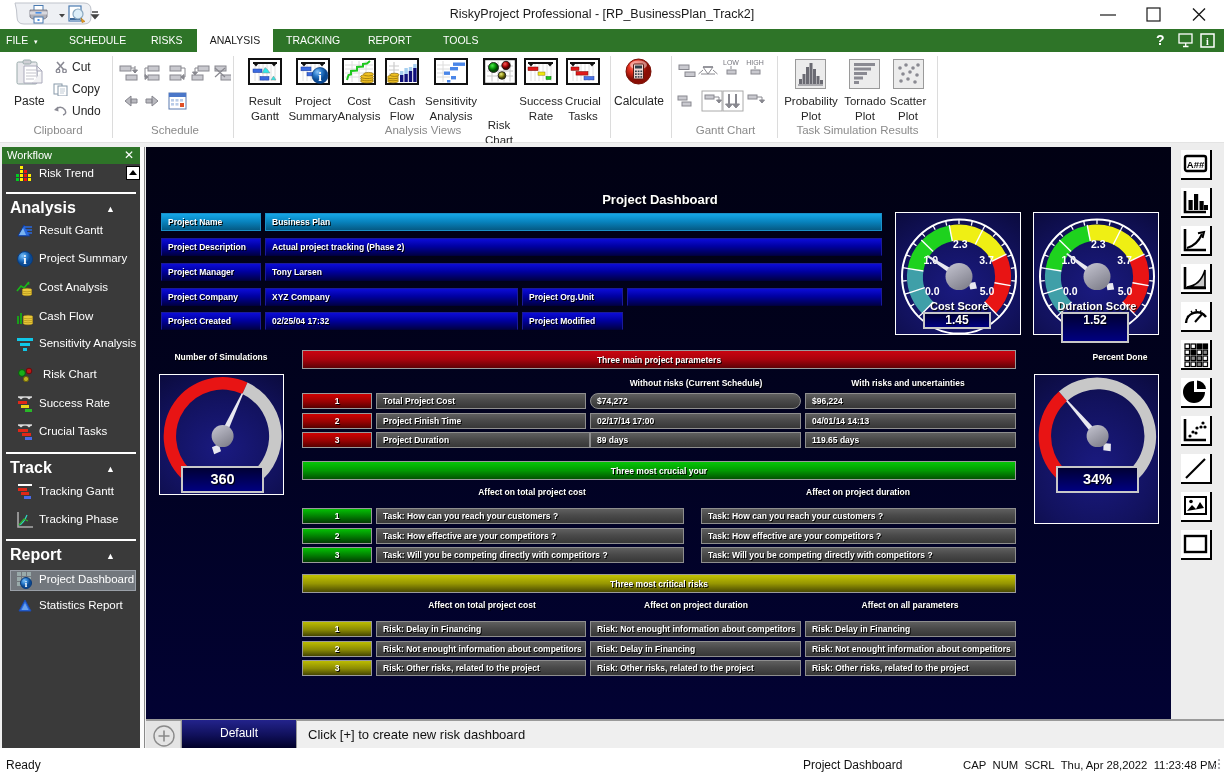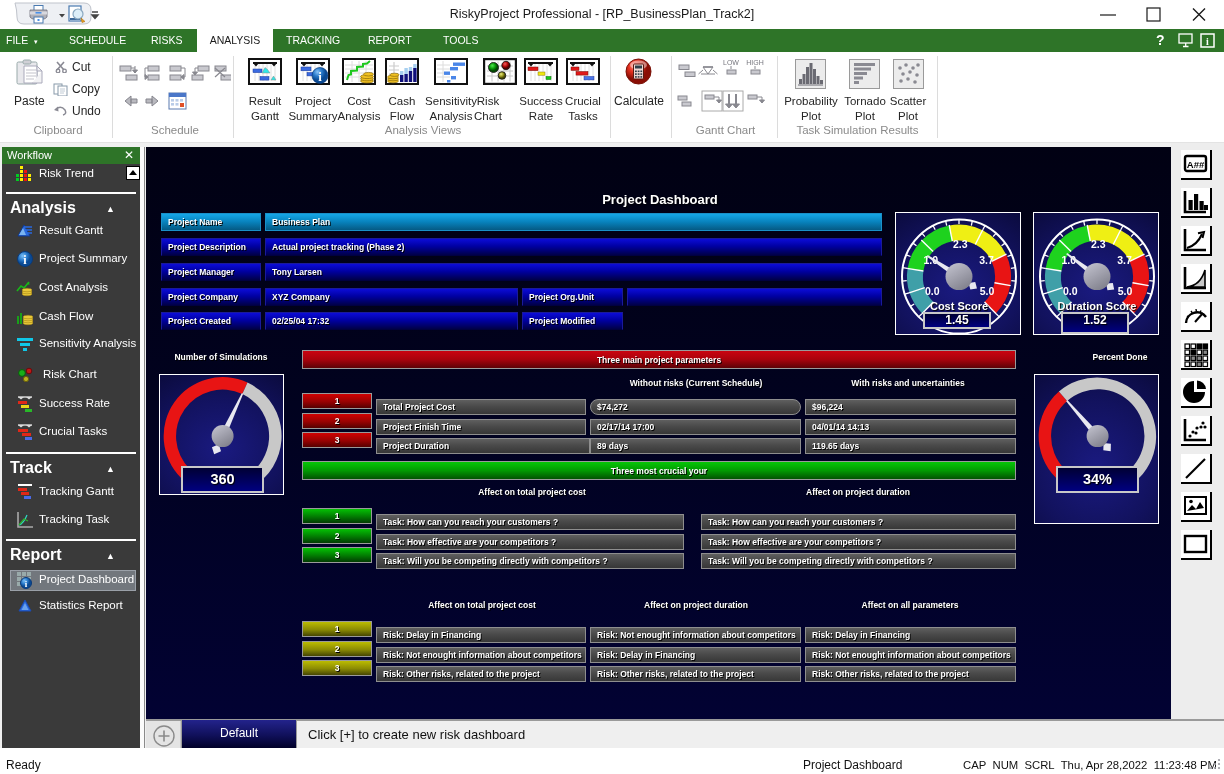--- a/index.html
+++ b/index.html
@@ -30,21 +30,21 @@
 .pitem{position:absolute;left:0;width:138px;height:20px;color:#fff;font-size:11.5px;white-space:nowrap;}
 .pitem .txt{position:absolute;left:37px;top:2px;}
 .pitem svg{position:absolute;left:14px;top:0px;}
 .sect{position:absolute;left:8px;color:#fff;font-size:16px;font-weight:bold;}
 .sarr{position:absolute;color:#fff;font-size:9px;}
 .psep{position:absolute;left:4px;width:130px;height:2px;background:#fff;}
 
 .cell{position:absolute;height:18px;border:1px solid #14144a;color:#fff;font-size:8.5px;font-weight:bold;line-height:17px;padding-left:6px;text-shadow:1px 1px 0 #000;white-space:nowrap;overflow:hidden;}
 .blue{background:linear-gradient(#0b0bd2 4%,#0000a2 45%,#000048 100%);border:1px solid #1a1a9a;border-bottom-color:#000040;}
 .cyan{background:linear-gradient(#14a4e4 4%,#0882bc 50%,#055a84 100%);border:1px solid #1a90c8;}
-.gray{background:linear-gradient(#5f5f5f 0%,#4a4a4a 45%,#373737 100%);border:1px solid #8e8e8e;margin-top:6px;}
+.gray{background:linear-gradient(#5f5f5f 0%,#4a4a4a 45%,#373737 100%);border:1px solid #8e8e8e;}
 .rednum{background:linear-gradient(#cc0202 4%,#980202 55%,#550000 100%);border:1px solid #9a9a9a;}
 .grnnum{background:linear-gradient(#04bc04 4%,#027a02 55%,#023c02 100%);border:1px solid #9a9a9a;}
 .yelnum{background:linear-gradient(#b8b802 4%,#8a8a04 55%,#454502 100%);border:1px solid #9a9a9a;}
 .hdrbar{position:absolute;height:19px;color:#fff;font-size:8.5px;font-weight:bold;text-align:center;line-height:18px;text-shadow:1px 1px 0 #000;}
 .redbar{background:linear-gradient(#c60410 6%,#a9030c 50%,#5c0206 100%);border:1px solid #9a9a9a;}
 .grnbar{background:linear-gradient(#06c206 6%,#029a02 50%,#025202 100%);border:1px solid #9a9a9a;}
 .yelbar{background:linear-gradient(#bebe02 6%,#969602 50%,#4a4a02 100%);border:1px solid #9a9a9a;}
 .colhdr{position:absolute;color:#fff;font-size:8.5px;font-weight:bold;text-shadow:1px 1px 0 #000;text-align:center;}
 .gaugebox{position:absolute;border:1px solid #fff;background:radial-gradient(ellipse 90% 80% at 50% 62%,#1a1a80 0%,#12125e 55%,#0a0a3a 100%);}
 .gl{fill:#fff;font-size:10.5px;font-weight:bold;text-anchor:middle;font-family:"Liberation Sans",sans-serif;}
@@ -302,21 +302,21 @@
   <path d="M4 5 l3 3.5 l3 -3.5 z M23 5 l3 3.5 l3 -3.5 z" fill="#111"></path>
   <rect x="5" y="9" width="8" height="3.4" fill="#e01818" stroke="#7a0a04" stroke-width="0.5"></rect>
   <rect x="10" y="13.5" width="12" height="3.6" fill="#e01818" stroke="#7a0a04" stroke-width="0.5"></rect>
   <rect x="18" y="18.5" width="10" height="3.4" fill="#4a76e8" stroke="#20349a" stroke-width="0.5"></rect>
  </svg>
  <div class="lbl2" style="left:230px;">Result<br>Gantt</div>
  <div class="lbl2" style="left:278px;">Project<br>Summary</div>
  <div class="lbl2" style="left:324px;">Cost<br>Analysis</div>
  <div class="lbl2" style="left:367px;">Cash<br>Flow</div>
  <div class="lbl2" style="left:416px;">Sensitivity<br>Analysis</div>
- <div class="lbl2" style="left:453px;">Risk<br>Chart</div>
+ <div class="lbl2" style="left:464px;margin-top:24px;">Risk<br>Chart</div>
  <div class="lbl2" style="left:506px;">Success<br>Rate</div>
  <div class="lbl2" style="left:548px;">Crucial<br>Tasks</div>
  
  <svg class="abs" style="left:676px;top:6px;" width="95" height="58" viewBox="0 0 95 58">
   <g fill="#c9c9cf" stroke="#88888f">
    <rect x="3" y="7" width="10" height="4.5"></rect>
         <rect x="9" y="14" width="10" height="4.5"></rect>
    <path d="M25 16 l14 0 M32 16 l-5 -7 l10 0 z M27 12 l-4.5 4 M37 12 l4.5 4" fill="none"></path>
    <path d="M27 9 l10 0 z" fill="none"></path>
    <rect x="51" y="12" width="9" height="4"></rect>
@@ -535,21 +535,21 @@
         <circle cx="63.0" cy="63.6" r="13.5" fill="url(#hub2)"></circle>
         <defs>
           <linearGradient id="hub2" x1="0" y1="0" x2="0.6" y2="1">
             <stop offset="0%" stop-color="#c2c2cе"></stop>
             <stop offset="0%" stop-color="#c6c6d2"></stop>
             <stop offset="100%" stop-color="#83838f"></stop>
           </linearGradient>
         </defs>
         <text x="63.0" y="97" fill="#fff" font-size="11px" font-weight="bold" text-anchor="middle" style="text-shadow:1px 1px 1px #000;">Duration Score</text>
       </svg>
-      <div style="position:absolute;left:27px;top:99px;width:68px;height:22px;background:linear-gradient(#000034,#000080);border:2px solid #c8c8c8;color:#fff;font-weight:bold;font-size:12px;text-align:center;line-height:13px;text-shadow:1px 1px 1px #000;">1.52</div>
+      <div style="position:absolute;left:27px;top:99px;width:68px;height:31px;background:linear-gradient(#000034,#000080);border:2px solid #c8c8c8;color:#fff;font-weight:bold;font-size:12px;text-align:center;line-height:13px;text-shadow:1px 1px 1px #000;">1.52</div>
     </div>
 <div class="abs" style="left:0px;top:205px;width:150px;text-align:center;color:#fff;font-size:8.5px;font-weight:bold;text-shadow:1px 1px 0 #000;">Number of Simulations</div>
 <div class="abs" style="left:899px;top:205px;width:150px;text-align:center;color:#fff;font-size:8.5px;font-weight:bold;text-shadow:1px 1px 0 #000;">Percent Done</div>
 <div class="gaugebox" style="left:13px;top:227px;width:125px;height:121px;">
       <svg width="123" height="119" viewBox="0 0 123 119" style="position:absolute;left:0;top:0;">
         <path d="M20.9 102.8 A59 59 0 0 1 87.5 7.6 L82.3 19.0 A46.5 46.5 0 0 0 29.7 94.0 Z" fill="#e81414"></path>
         <path d="M87.5 7.6 A59 59 0 0 1 104.3 102.8 L95.5 94.0 A46.5 46.5 0 0 0 82.3 19.0 Z" fill="#c8c8c8"></path>
         <g transform="rotate(-65.0 62.6 61.1)">
           <polygon points="62.6,58.1 109.6,60.300000000000004 109.6,61.9 62.6,64.1" fill="#e8e8f0"></polygon>
           <polygon points="53.6,61.1 48.1,56.1 42.6,61.1 48.1,66.1" fill="#e8e8f0"></polygon>
@@ -602,20 +602,21 @@
 <div class="colhdr" style="left:602px;top:340px;width:220px;">Affect on project duration</div>
 <div class="cell grnnum" style="left:156px;top:361.0px;width:70px;height:16px;line-height:15px;text-align:center;padding-left:0;">1</div>
 <div class="cell gray" style="left:230px;top:361.0px;width:308px;height:16px;line-height:15px;">Task: How can you reach your customers ?</div>
 <div class="cell gray" style="left:555px;top:361.0px;width:315px;height:16px;line-height:15px;">Task: How can you reach your customers ?</div>
 <div class="cell grnnum" style="left:156px;top:380.5px;width:70px;height:16px;line-height:15px;text-align:center;padding-left:0;">2</div>
 <div class="cell gray" style="left:230px;top:380.5px;width:308px;height:16px;line-height:15px;">Task: How effective are your competitors ?</div>
 <div class="cell gray" style="left:555px;top:380.5px;width:315px;height:16px;line-height:15px;">Task: How effective are your competitors ?</div>
 <div class="cell grnnum" style="left:156px;top:400.0px;width:70px;height:16px;line-height:15px;text-align:center;padding-left:0;">3</div>
 <div class="cell gray" style="left:230px;top:400.0px;width:308px;height:16px;line-height:15px;">Task: Will you be competing directly with competitors ?</div>
 <div class="cell gray" style="left:555px;top:400.0px;width:315px;height:16px;line-height:15px;">Task: Will you be competing directly with competitors ?</div>
+<div class="hdrbar yelbar" style="left:156px;top:427px;width:714px;">Three most critical risks</div>
 <div class="colhdr" style="left:226px;top:453px;width:220px;">Affect on total project cost</div>
 <div class="colhdr" style="left:440px;top:453px;width:220px;">Affect on project duration</div>
 <div class="colhdr" style="left:654px;top:453px;width:220px;">Affect on all parameters</div>
 <div class="cell yelnum" style="left:156px;top:474.0px;width:70px;height:16px;line-height:15px;text-align:center;padding-left:0;">1</div>
 <div class="cell gray" style="left:230px;top:474.0px;width:210px;height:16px;line-height:15px;">Risk: Delay in Financing</div>
 <div class="cell gray" style="left:444px;top:474.0px;width:211px;height:16px;line-height:15px;">Risk: Not enought information about competitors</div>
 <div class="cell gray" style="left:659px;top:474.0px;width:211px;height:16px;line-height:15px;">Risk: Delay in Financing</div>
 <div class="cell yelnum" style="left:156px;top:493.5px;width:70px;height:16px;line-height:15px;text-align:center;padding-left:0;">2</div>
 <div class="cell gray" style="left:230px;top:493.5px;width:210px;height:16px;line-height:15px;">Risk: Not enought information about competitors</div>
 <div class="cell gray" style="left:444px;top:493.5px;width:211px;height:16px;line-height:15px;">Risk: Delay in Financing</div>
@@ -753,21 +754,21 @@
         <rect x="8" y="13" width="7" height="3" fill="#4a6ae8"></rect>
       </svg>
   <span class="txt">Tracking Gantt</span>
  </div>
  <div class="pitem" style="top:364px;">
   <svg width="18" height="18" viewBox="0 0 18 18">
         <path d="M2 1 v15 h15" stroke="#aaa" stroke-width="1.6" fill="none"></path>
         <path d="M3 14 C7 13 9 9 11 4" stroke="#30d8c8" stroke-width="1.2" fill="none"></path>
         <path d="M3 14 L8 8 L12 10" stroke="#30b030" stroke-width="1.2" fill="none"></path>
       </svg>
-  <span class="txt">Tracking Task</span>
+  <span class="txt">Tracking Phase</span>
  </div>
  <div class="psep" style="top:392px;"></div>
  <div class="sect" style="top:399px;">Report</div>
  <div class="sarr" style="left:104px;top:404px;">▲</div>
  <div class="abs" style="left:8px;top:423px;width:126px;height:21px;background:#72777d;border:1px solid #9aa0a8;"></div>
  <div class="pitem" style="top:424px;">
   <svg width="18" height="18" viewBox="0 0 18 18">
         <g fill="#9aa">
           <rect x="1" y="1" width="4" height="4"></rect>
           <rect x="6" y="1" width="4" height="4"></rect>

